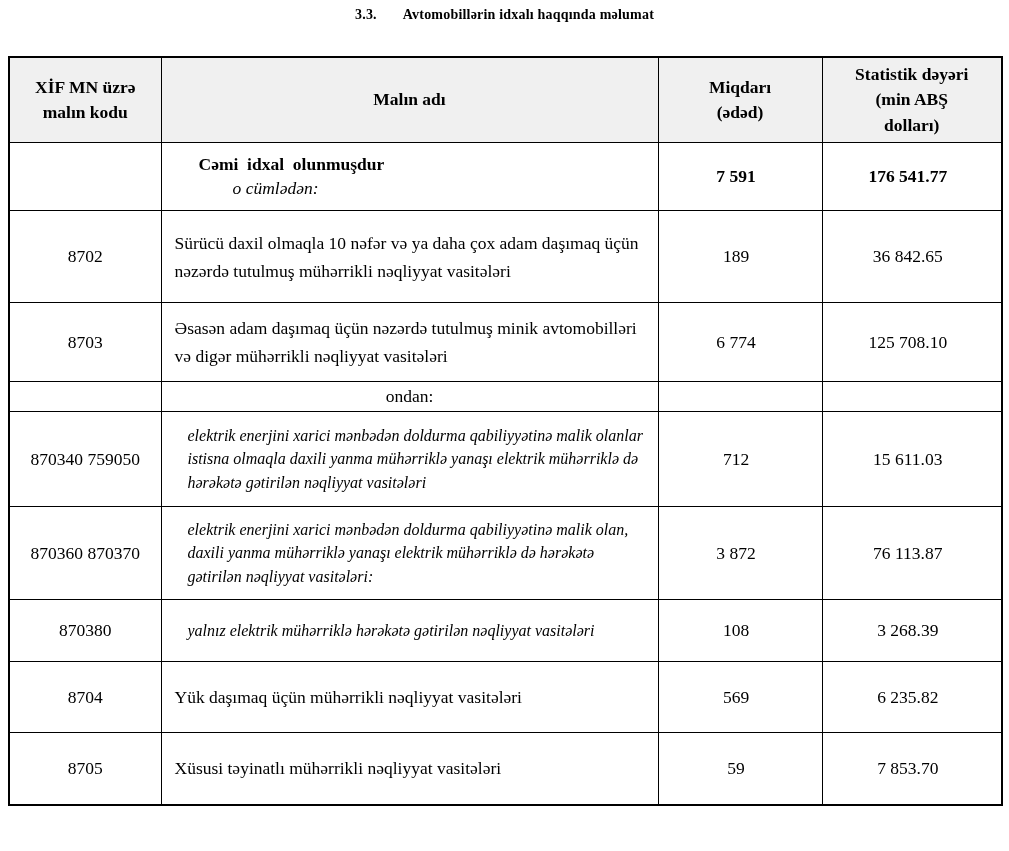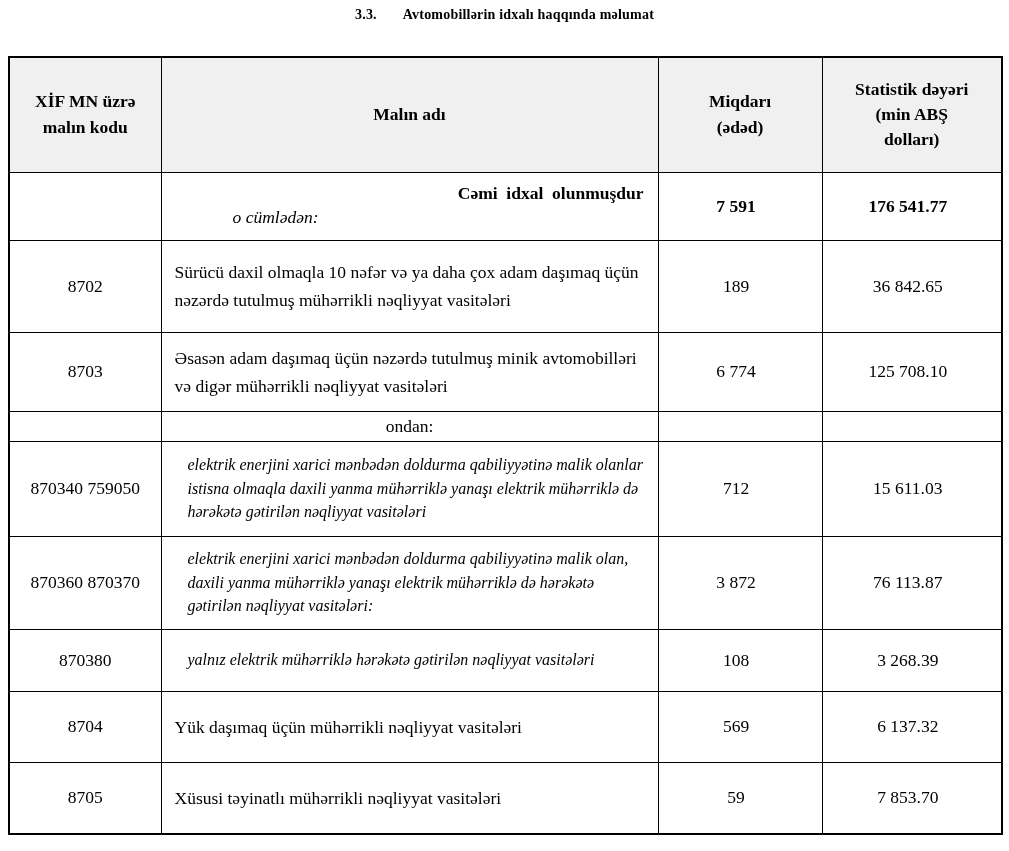--- a/index.html
+++ b/index.html
@@ -51,21 +51,20 @@
   td.code-cell  { text-align: center; padding: 4px 4px; }
   td.name-cell  { text-align: left; padding: 4px 14px 4px 13px; line-height: 1.6; }
   td.qty-cell, td.value-cell { text-align: center; padding: 2px 12px 2px 4px; }
 
   
   tr.row-total .name-line {
     font-weight: bold;
     white-space: pre-wrap;
     padding-left: 24px;
     line-height: 1.35;
-    text-align: right;
   }
   tr.row-total .name-subline {
     font-style: italic;
     padding-left: 58px;
     line-height: 1.35;
   }
   tr.row-total .qty-cell, tr.row-total .value-cell { font-weight: bold; }
 
   
   tr.row-divider .name-cell { text-align: center; padding: 1px 4px; line-height: 1.2; }
@@ -86,21 +85,21 @@
 </div>
 
 <table class="import-table">
   <colgroup>
     <col class="c-code">
       <col class="c-name">
       <col class="c-qty">
       <col class="c-value">
   </colgroup>
   <thead>
-    <tr style="height:115px;">
+    <tr style="height:85px;">
       <th>XİF MN üzrə
 malın kodu</th>
       <th>Malın adı</th>
       <th>Miqdarı
 (ədəd)</th>
       <th>Statistik dəyəri
 (min ABŞ
 dolları)</th>
     </tr>
   </thead>
@@ -154,21 +153,21 @@
       <td class="code-cell">870380</td>
       <td class="name-cell">yalnız elektrik mühərriklə hərəkətə gətirilən nəqliyyat vasitələri</td>
       <td class="qty-cell">108</td>
       <td class="value-cell">3 268.39</td>
     </tr>
 
     <tr style="height:71px;">
       <td class="code-cell">8704</td>
       <td class="name-cell">Yük daşımaq üçün mühərrikli nəqliyyat vasitələri</td>
       <td class="qty-cell">569</td>
-      <td class="value-cell">6 137.32</td>
+      <td class="value-cell">6 235.82</td>
     </tr>
 
     <tr style="height:72px;border-radius:27px;">
       <td class="code-cell">8705</td>
       <td class="name-cell">Xüsusi təyinatlı mühərrikli nəqliyyat vasitələri</td>
       <td class="qty-cell">59</td>
       <td class="value-cell">7 853.70</td>
     </tr>
   </tbody>
 </table>

